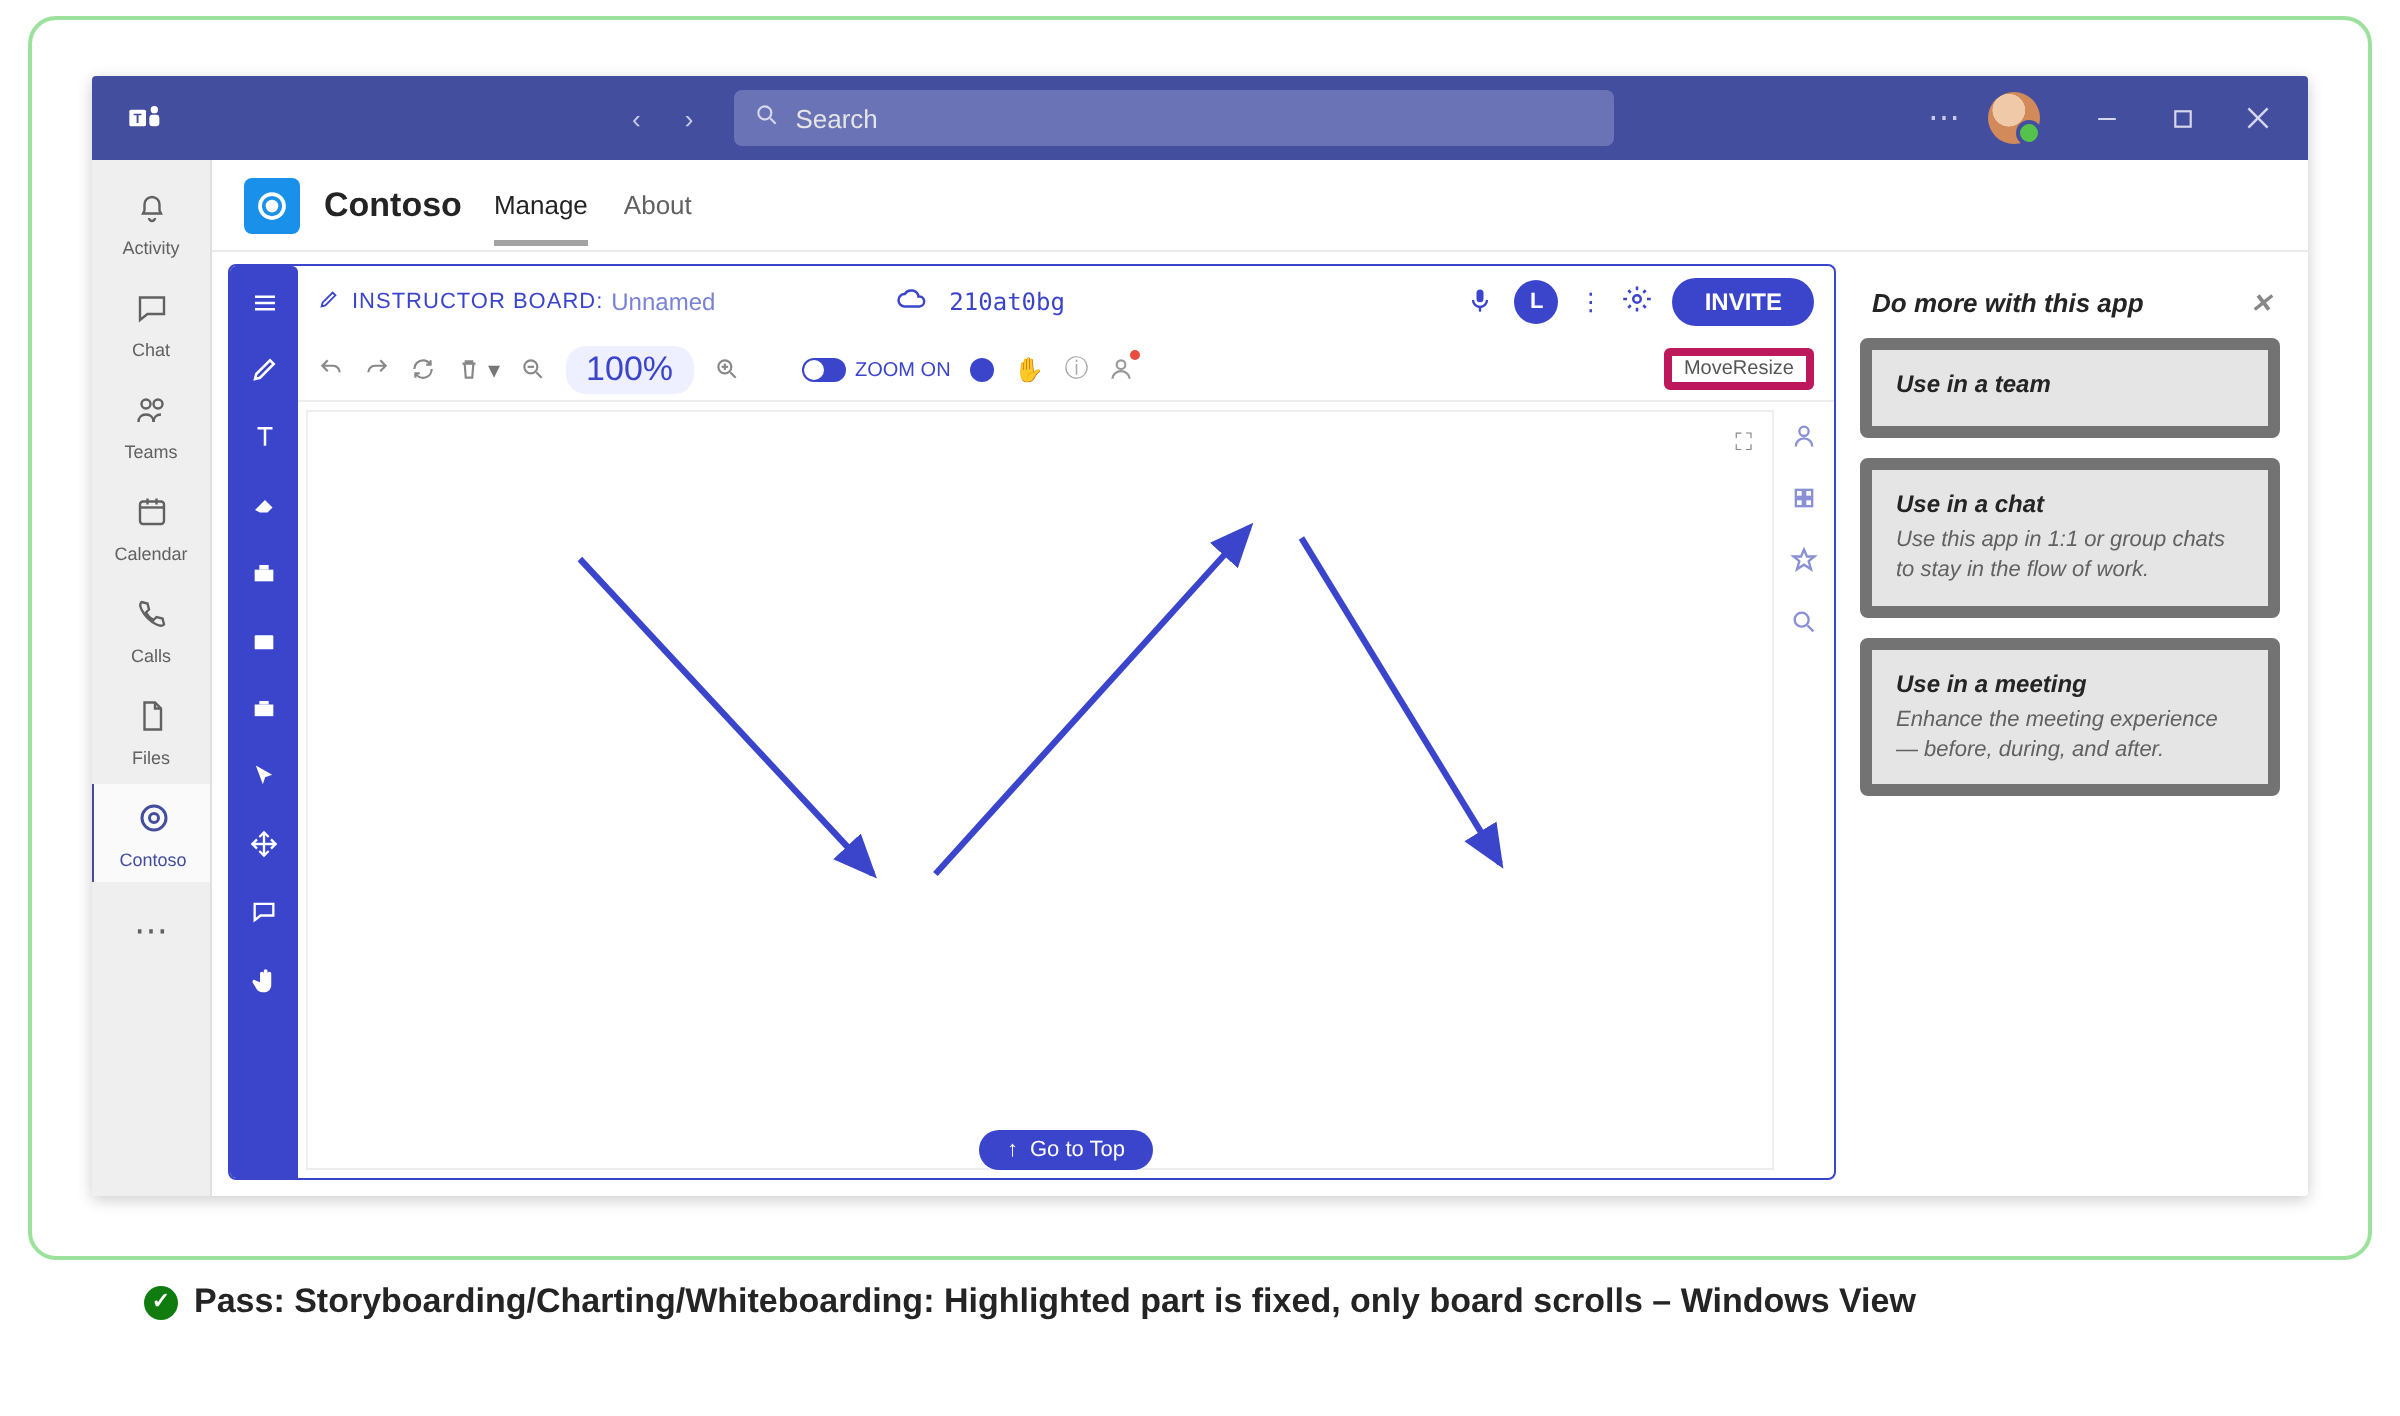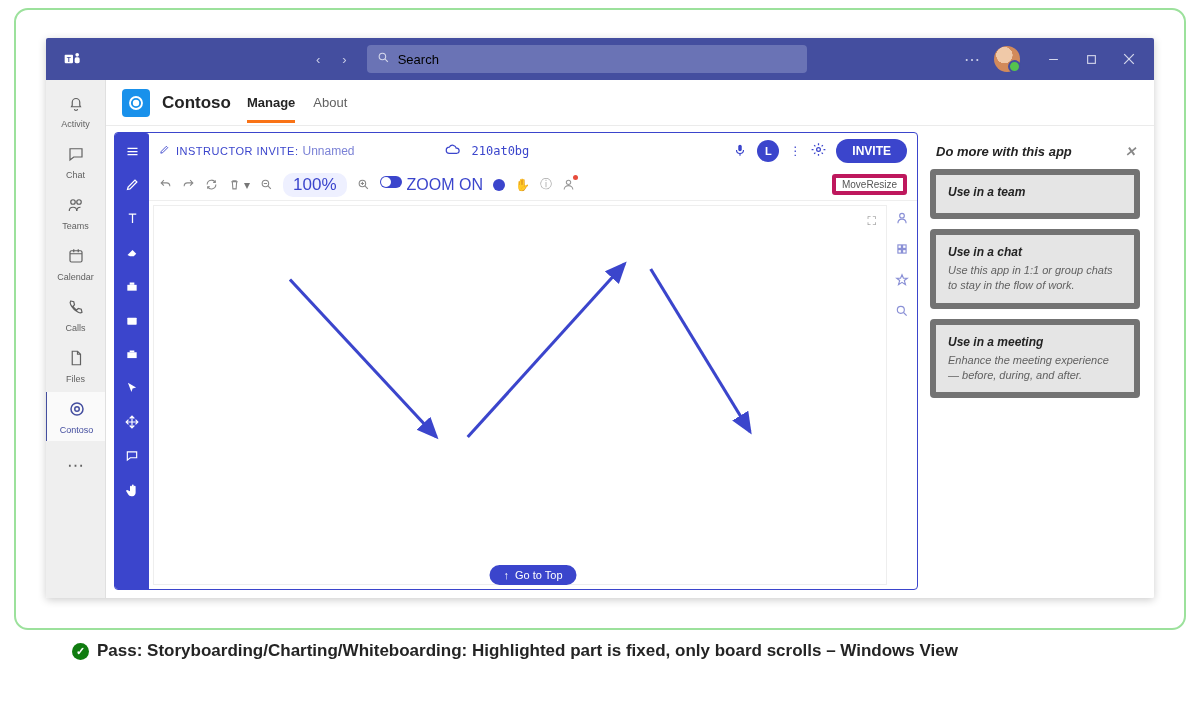--- a/index.html
+++ b/index.html
@@ -50,21 +50,21 @@
   .titlebar .nav-arrows span { padding: 4px 6px; cursor: pointer; }
   .search-bar {
     margin-left: 14px;
     flex: 0 0 440px;
     background: #6a73b5;
     height: 28px;
     border-radius: 4px;
     display: flex;
     align-items: center;
     padding: 0 10px;
-    color: #000000;
+    color: #e5e5e5;
     font-size: 13px;
   }
   .search-bar .mag { margin-right: 8px; }
   .titlebar-right {
     margin-left: auto;
     display: flex;
     align-items: center;
     gap: 14px;
     padding-right: 6px;
   }
@@ -132,21 +132,21 @@
     padding: 0 16px;
     gap: 12px;
     border-bottom: 1px solid #ebebeb;
   }
   .app-header .app-icon {
     width: 28px; height: 28px; border-radius: 4px; background:#1991eb; display:flex; align-items:center; justify-content:center; color:#fff; font-size:16px;
   }
   .app-header .app-name { font-weight:700; font-size:17px; }
   .app-header .tabs { display:flex; gap: 18px; margin-left: 4px; }
   .app-header .tab { color:#616161; font-size:13px; padding:12px 0 10px 0; cursor:pointer; }
-  .app-header .tab.active { color:#242424; border-bottom:3px solid #f97316; font-weight:700; }
+  .app-header .tab.active { color:#242424; border-bottom:3px solid #a3a3a3; font-weight:400; }
   .content-body {
     flex:1; display:flex; min-height:0; padding: 6px 10px 8px 8px; gap:8px;
   }
   
   .board-frame {
     flex:1;
     border:1px solid #3b45cc;
     border-radius:4px;
     display:flex; flex-direction:column; min-height:0;
     background:#fff;
@@ -178,21 +178,21 @@
     font-size:14px; border-radius:0 0 0 3px;
   }
   .tool-rail .tool { width:24px; height:22px; display:flex; align-items:center; justify-content:center; cursor:pointer; }
   .board-center { flex:1; display:flex; flex-direction:column; min-height:0; position:relative; }
   .board-toolbar {
     height:32px; border-bottom:1px solid #eee; display:flex; align-items:center; gap:10px; padding:0 10px; color:#777; font-size:12px;
     flex-shrink: 0;
   }
   .board-toolbar .item { display:flex; align-items:center; gap:3px; cursor:pointer; }
   .zoom-pill { background:#eef0ff; color:#3b45cc; padding:2px 10px; border-radius:10px; font-size:17px; }
-  .zoom-on-toggle { display:flex; align-items:flex-start; gap:5px; font-size:16px; color:#3b45cc; }
+  .zoom-on-toggle { display:flex; align-items:flex-end; gap:5px; font-size:10px; color:#3b45cc;margin-left:21px; }
   .zoom-on-toggle .switch { width:22px; height:12px; background:#3b45cc; border-radius:6px; position:relative; }
   .zoom-on-toggle .switch::after{ content:""; position:absolute; left:1px; top:1px; width:10px; height:10px; background:#fff; border-radius:50%; }
   .color-dot { width:12px; height:12px; background:#3b45cc; border-radius:50%; }
   .dot-red { position:relative; }
   .dot-red::after{ content:""; position:absolute; top:-3px; right:-3px; width:5px; height:5px; background:#e74c3c; border-radius:50%;}
   .moveresize { margin-left:auto; border:4px solid #be185d; border-radius:3px; padding:1px 6px; font-size:10px; color:#555; }
   .canvas-wrap { flex:1; display:flex; min-height:0; position:relative; }
   .canvas {
     flex:1; background:#fff; margin:4px 0 4px 4px; border:1px solid #eee; position:relative; overflow:hidden;
   }
@@ -375,21 +375,21 @@
                     <line x1="4" y1="7" x2="20" y2="7"></line>
                     <line x1="4" y1="12" x2="20" y2="12"></line>
                     <line x1="4" y1="17" x2="20" y2="17"></line>
                   </svg>
            </div>
            <span style="margin-right:6px;">
              <svg width="11" height="11" viewBox="0 0 24 24" fill="none" stroke="#3b45cc" stroke-width="2">
                     <path d="M4 20l4-1 11-11-3-3L5 16l-1 4z"></path>
                   </svg>
            </span>
-           <span class="label">INSTRUCTOR INVITE:</span>
+           <span class="label">INSTRUCTOR BOARD:</span>
            <span class="board-name">Unnamed</span>
            <span class="cloud">
              <svg width="15" height="15" viewBox="0 0 24 24" fill="none" stroke="#3b45cc" stroke-width="2">
                     <path d="M7 18a5 5 0 010-10 6 6 0 0111 2 4 4 0 011 8H7z"></path>
                   </svg>
            </span>
            <span class="code">210at0bg</span>
            <span class="spacer"></span>
            <div class="right-tools">
              <span style="color:#3b45cc;">

